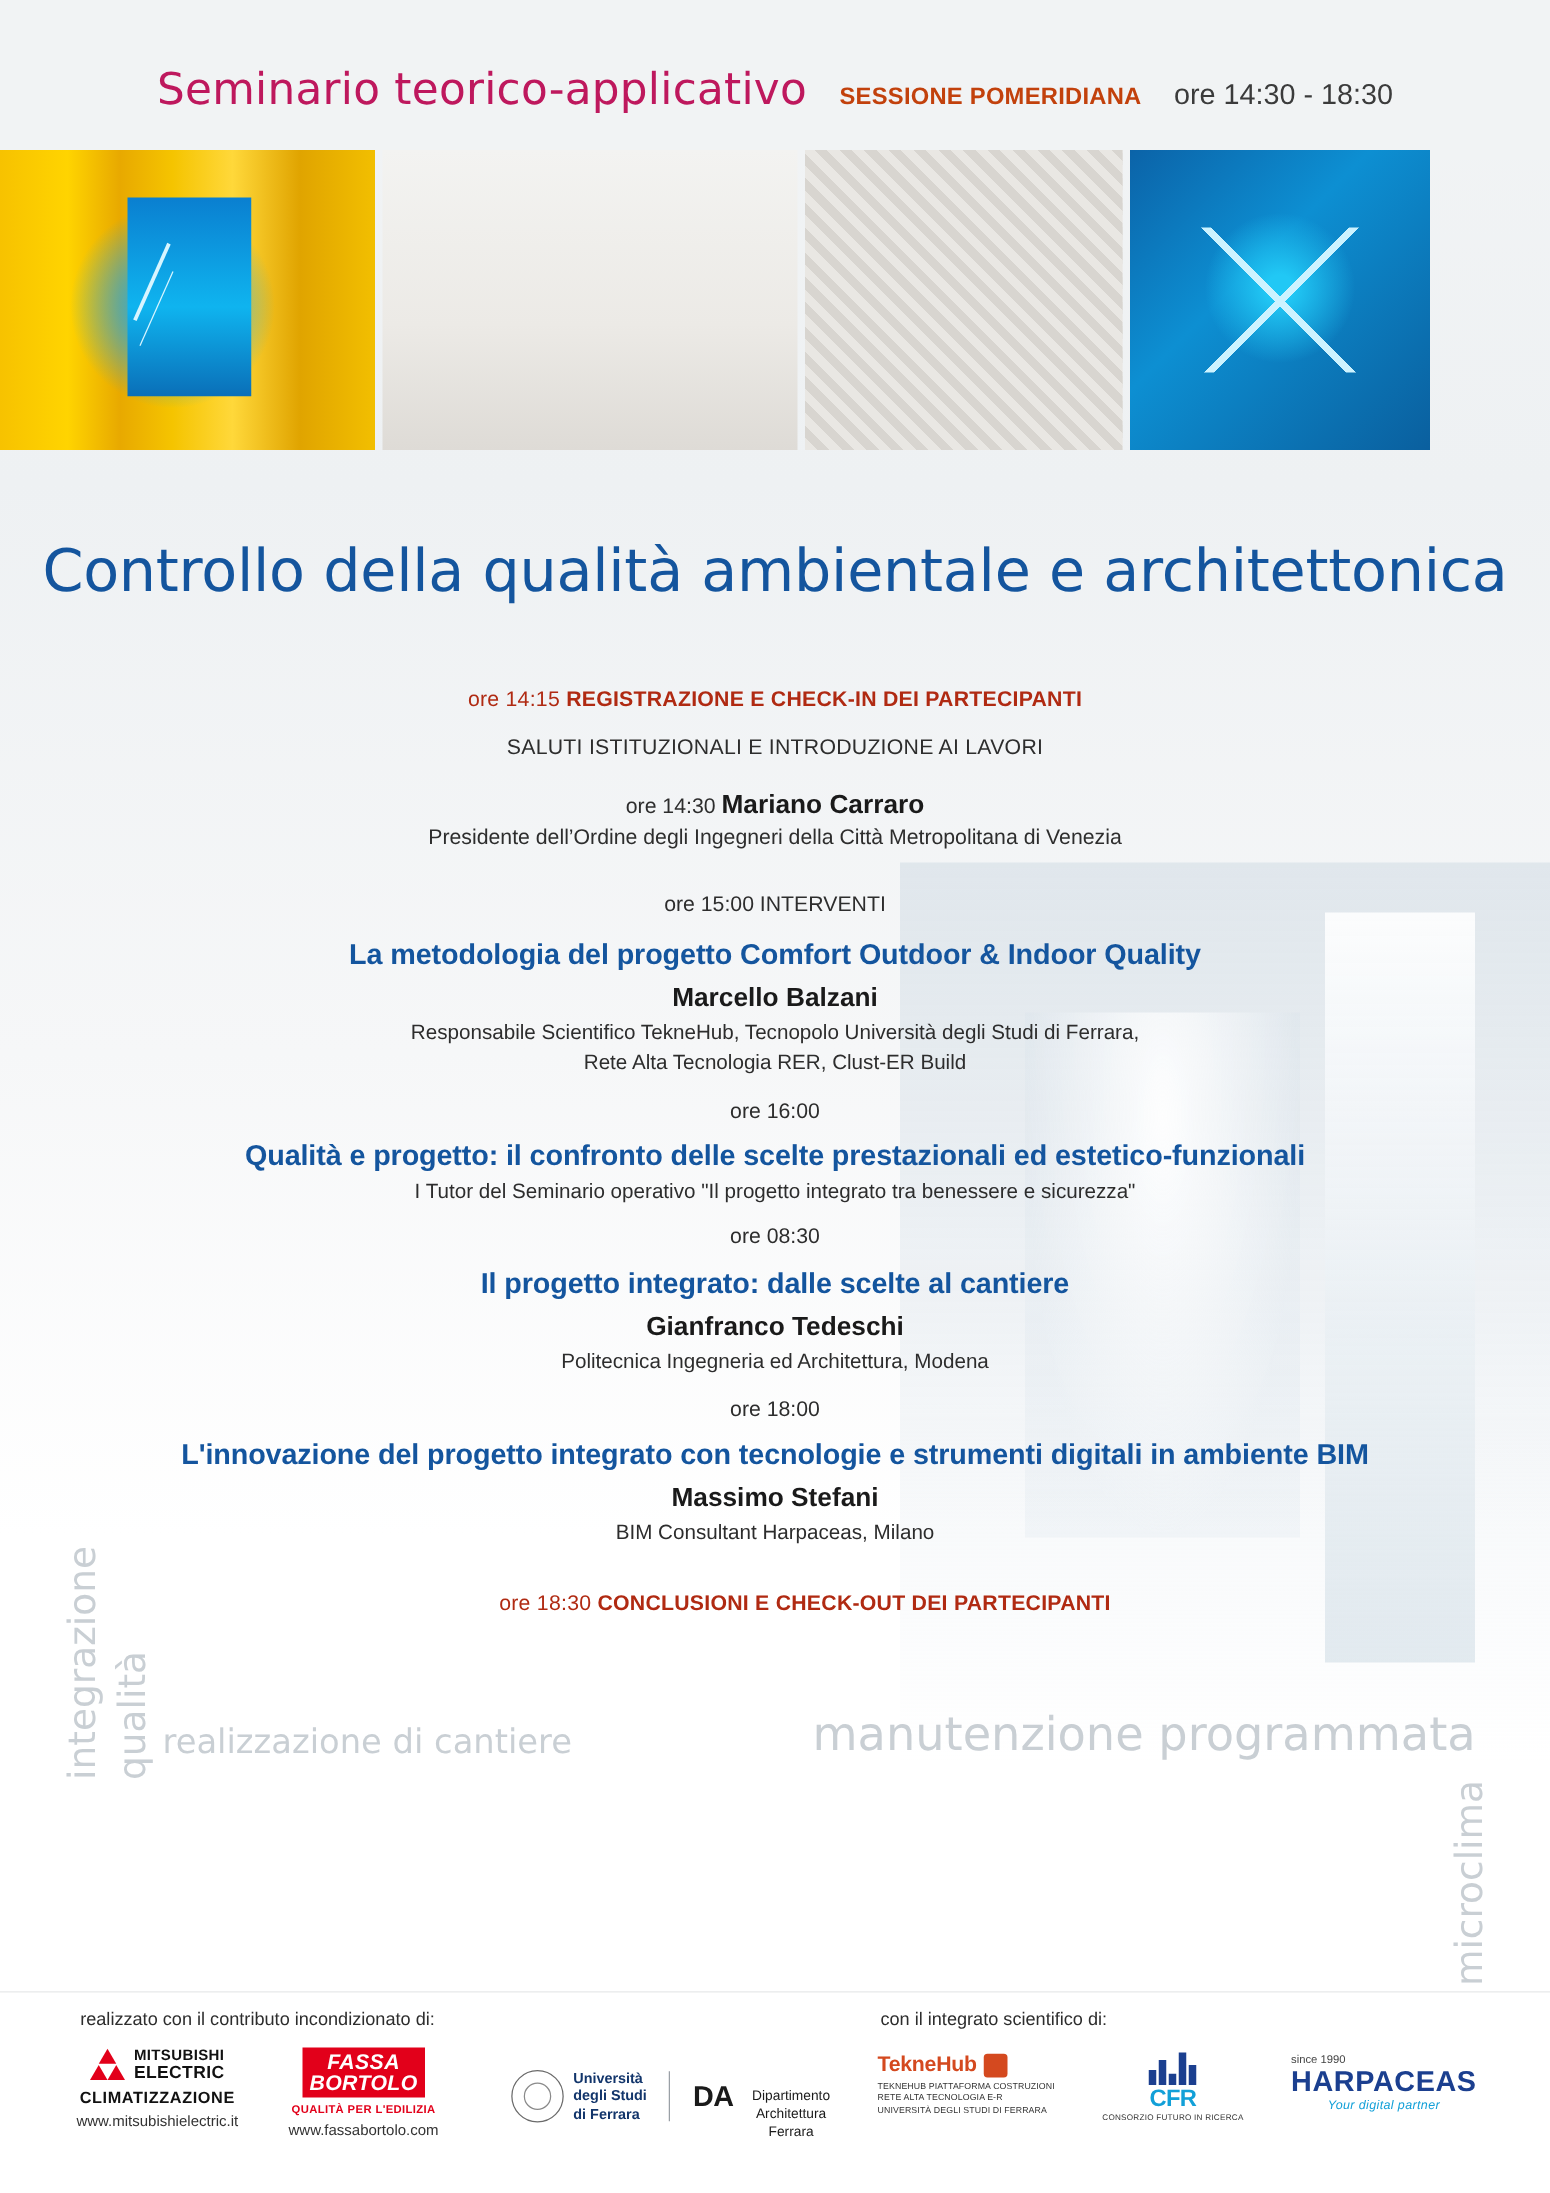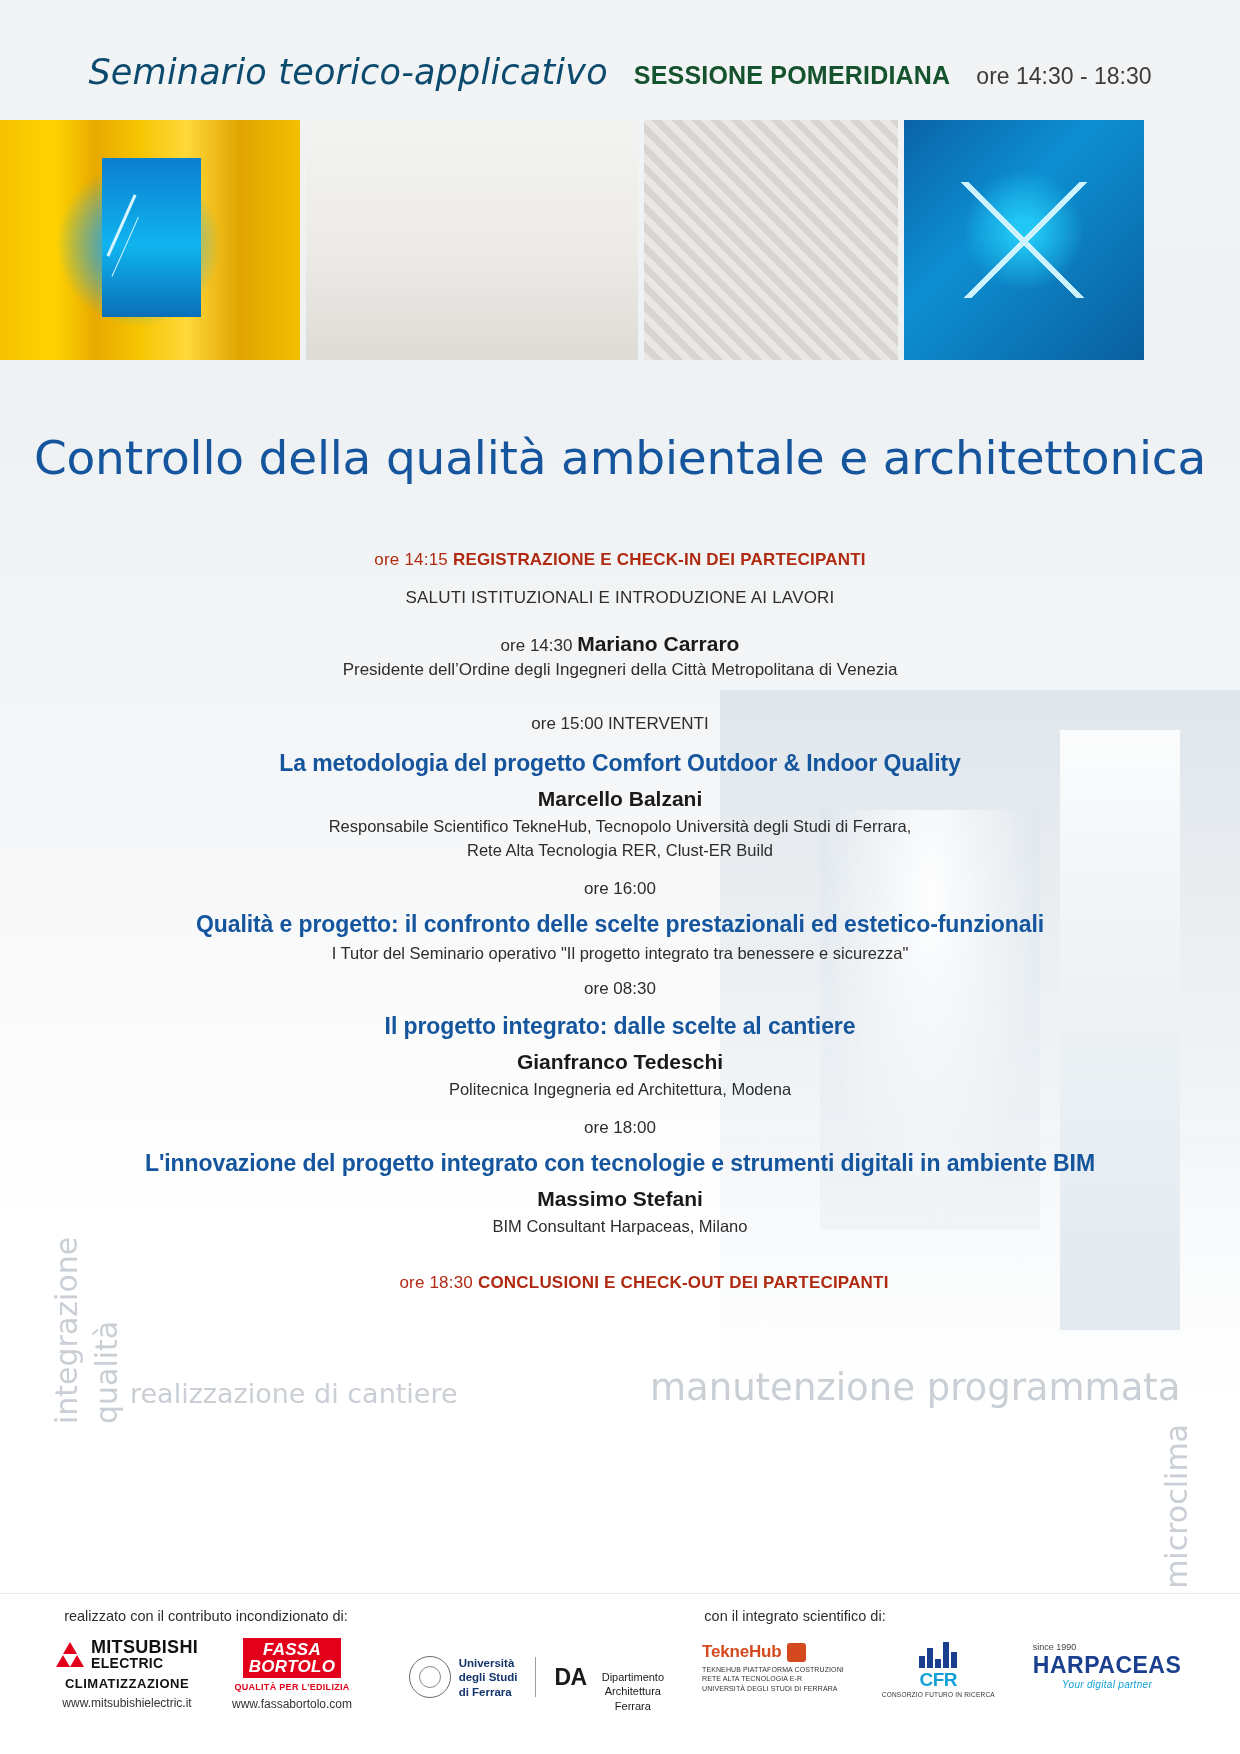--- a/index.html
+++ b/index.html
@@ -20,24 +20,24 @@
   .header{
     position:absolute;top:0;left:0;right:0;height:128px;
     background:#f1f3f4;
   }
   .header-inner{
     position:absolute;left:0;right:0;top:52px;
     display:flex;align-items:baseline;justify-content:center;gap:26px;
   }
   .hdr-title{
     font-family:"DejaVu Sans", sans-serif;
-    font-size:35px;color:#0c4a6e;font-weight:400;letter-spacing:.2px;font-style:italic;
+    font-size:35px;color:#be185d;font-weight:400;letter-spacing:.2px;
   }
   .hdr-session{
-    font-size:25px;color:#14532d;font-weight:bold;letter-spacing:.2px;
+    font-size:19px;color:#c2410c;font-weight:bold;letter-spacing:.2px;
   }
   .hdr-hours{
     font-size:23px;color:#3b3b3b;font-weight:400;
   }
 
   
   .strip{
     position:absolute;top:120px;left:0;width:1240px;height:240px;
     display:flex;gap:6px;
   }
@@ -130,21 +130,21 @@
   .logos{display:flex;align-items:flex-start;justify-content:center;gap:30px;margin-top:14px;}
 
   .logo-mit{width:150px;text-align:center;}
   .mit-row{display:flex;align-items:center;gap:7px;justify-content:center;}
   .mit-mark{width:28px;height:25px;position:relative;}
   .mit-mark span{position:absolute;width:0;height:0;border-left:7px solid transparent;border-right:7px solid transparent;border-bottom:12px solid #e2001a;}
   .mit-mark span:nth-child(1){left:7px;top:0;}
   .mit-mark span:nth-child(2){left:0;top:13px;}
   .mit-mark span:nth-child(3){left:14px;top:13px;}
   .mit-txt{text-align:left;line-height:1.02;}
-  .mit-txt div:first-child{font-size:18px;font-weight:bold;letter-spacing:.3px;color:#111;}
+  .mit-txt div:first-child{font-size:12px;font-weight:bold;letter-spacing:.3px;color:#111;}
   .mit-txt div:last-child{font-size:14px;font-weight:bold;letter-spacing:.3px;color:#111;}
   .mit-sub{font-size:13px;font-weight:bold;color:#111;margin-top:5px;letter-spacing:.5px;}
   .mit-url{font-size:12px;color:#333;margin-top:5px;}
 
   .logo-fassa{width:140px;text-align:center;}
   .fassa-box{background:#e2001a;color:#fff;padding:3px 6px;display:inline-block;line-height:1.0;}
   .fassa-box div{font-size:17px;font-weight:bold;font-style:italic;letter-spacing:.3px;}
   .fassa-sub{font-size:9px;font-weight:bold;color:#e2001a;letter-spacing:.3px;margin-top:4px;}
   .fassa-url{font-size:12px;color:#333;margin-top:5px;}
 

